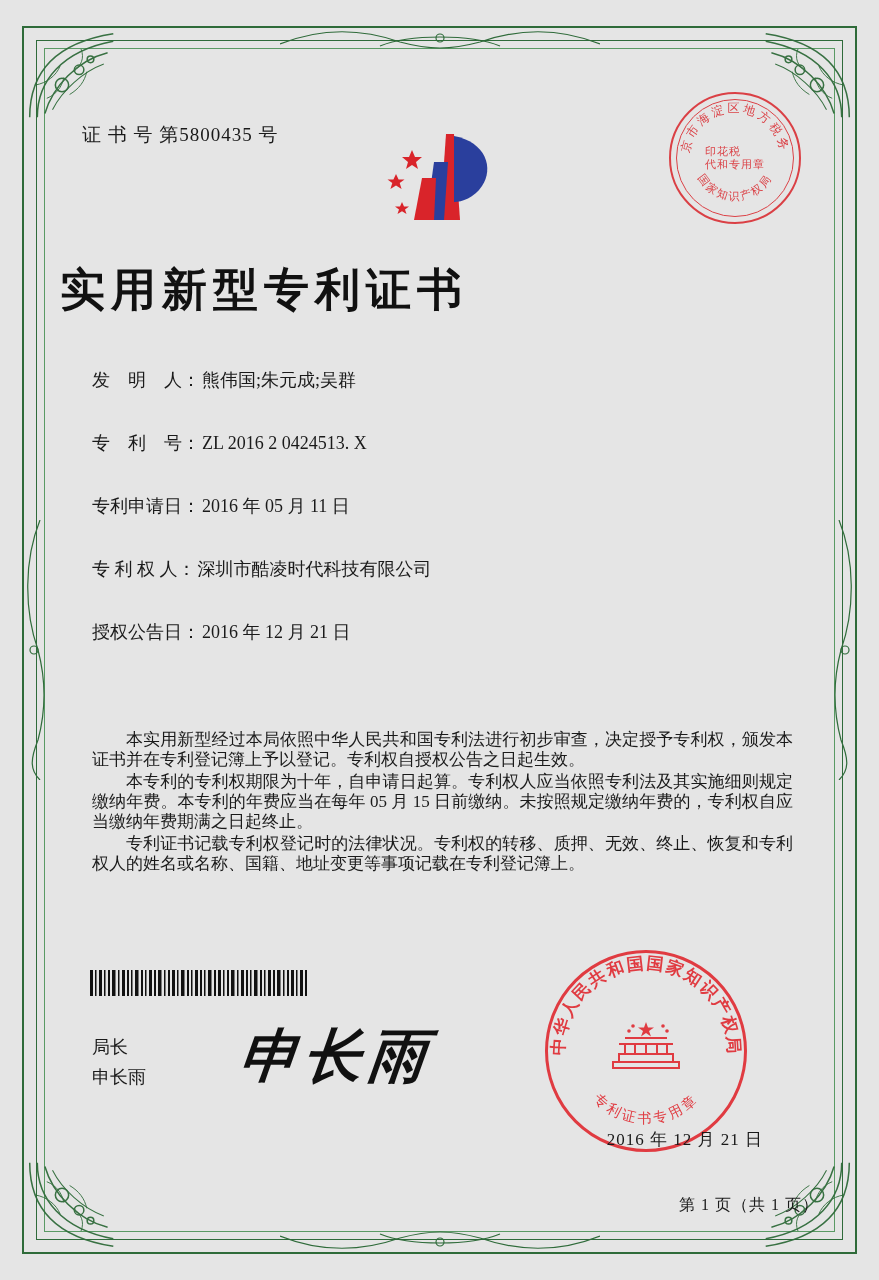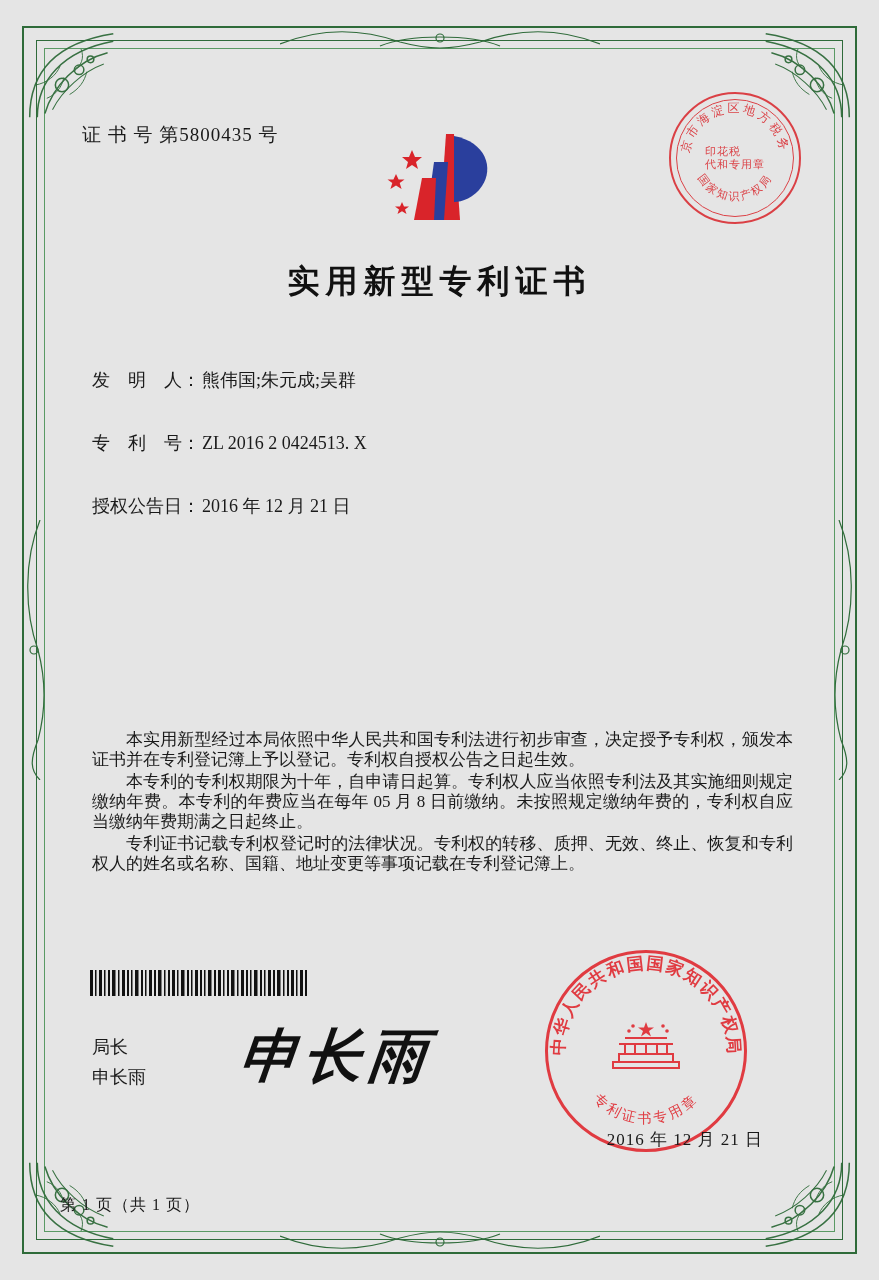--- a/index.html
+++ b/index.html
@@ -107,22 +107,21 @@
     line-height: 13px;
     letter-spacing: 1px;
     white-space: pre-line;
     font-family: "Liberation Serif", serif;
   }
 
   .title {
     position: absolute;
     left: 0; right: 0;
     top: 190px;
-    text-align: center;
-    font-size: 32px;
+    font-size: 45px;
     font-weight: bold;
     letter-spacing: 6px;
     color: #111;
   }
 
   .fields {
     position: absolute;
     left: 32px;
     top: 300px;
     right: 20px;
@@ -215,21 +214,21 @@
     top: 1058px;
     font-size: 17px;
     color: #1a1a1a;
     letter-spacing: 1px;
   }
 
   .page-footer {
     position: absolute;
     left: 0; right: 0;
     top: 1125px;
-    text-align: left;
+    text-align: right;
     font-size: 16px;
     color: #1a1a1a;
     letter-spacing: 1px;
   }
 </style>
 </head>
 <body>
 
 <div class="page">
 
@@ -364,27 +363,33 @@
     <div class="title">实用新型专利证书</div>
 
     <div class="fields">
       <div class="field">
         <span class="lab">发　明　人：</span><span class="val">熊伟国;朱元成;吴群</span>
       </div>
       <div class="field">
         <span class="lab">专　利　号：</span><span class="val">ZL 2016 2 0424513. X</span>
       </div>
       <div class="field">
+        <span class="lab">专利申请日：</span><span class="val">2016 年 05 月 11 日</span>
+      </div>
+      <div class="field">
+        <span class="lab">专 利 权 人：</span><span class="val">深圳市酷凌时代科技有限公司</span>
+      </div>
+      <div class="field">
         <span class="lab">授权公告日：</span><span class="val">2016 年 12 月 21 日</span>
       </div>
     </div>
 
     <div class="paragraphs">
       <p>本实用新型经过本局依照中华人民共和国专利法进行初步审查，决定授予专利权，颁发本证书并在专利登记簿上予以登记。专利权自授权公告之日起生效。</p>
-      <p>本专利的专利权期限为十年，自申请日起算。专利权人应当依照专利法及其实施细则规定缴纳年费。本专利的年费应当在每年 05 月 8 日前缴纳。未按照规定缴纳年费的，专利权自应当缴纳年费期满之日起终止。</p>
+      <p>本专利的专利权期限为十年，自申请日起算。专利权人应当依照专利法及其实施细则规定缴纳年费。本专利的年费应当在每年 05 月 15 日前缴纳。未按照规定缴纳年费的，专利权自应当缴纳年费期满之日起终止。</p>
       <p>专利证书记载专利权登记时的法律状况。专利权的转移、质押、无效、终止、恢复和专利权人的姓名或名称、国籍、地址变更等事项记载在专利登记簿上。</p>
     </div>
 
     <svg class="barcode" viewBox="0 0 218 26" preserveAspectRatio="none">
       <g fill="#111">
         <rect x="0" y="0" width="3" height="26"></rect>
           <rect x="5" y="0" width="1.5" height="26"></rect>
         <rect x="9" y="0" width="3" height="26"></rect>
           <rect x="14" y="0" width="1.5" height="26"></rect>
         <rect x="18" y="0" width="2" height="26"></rect>

